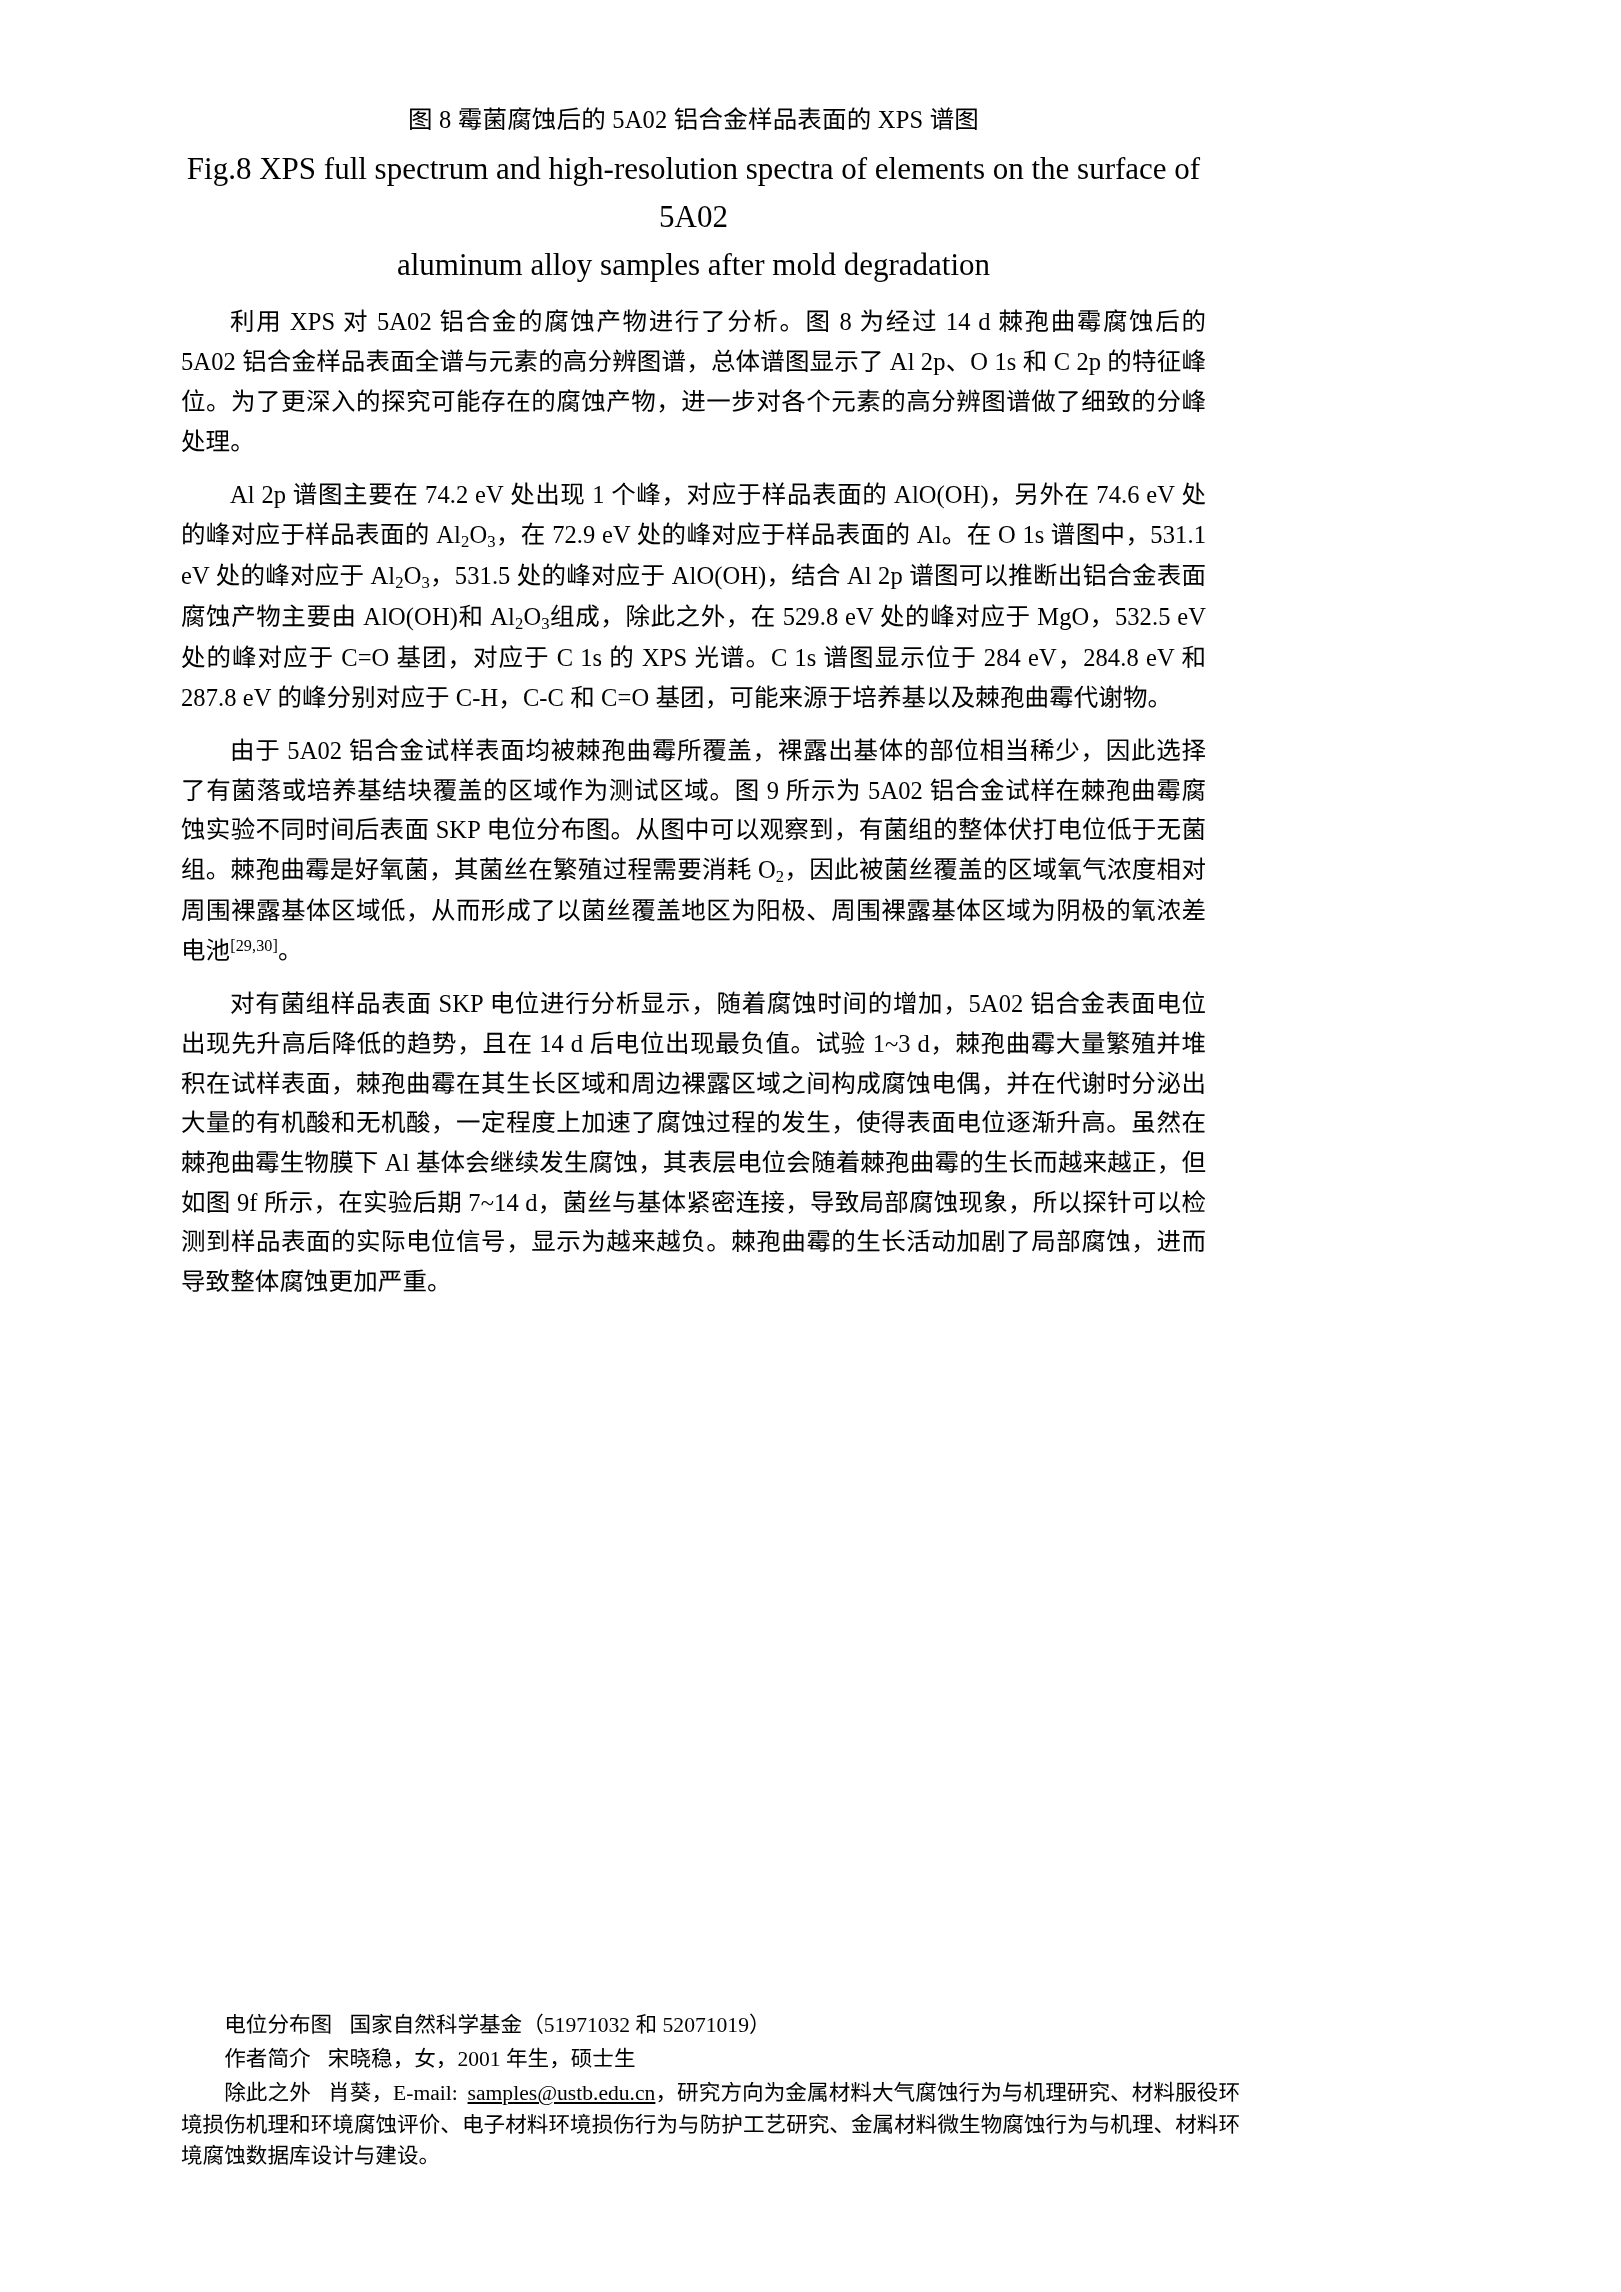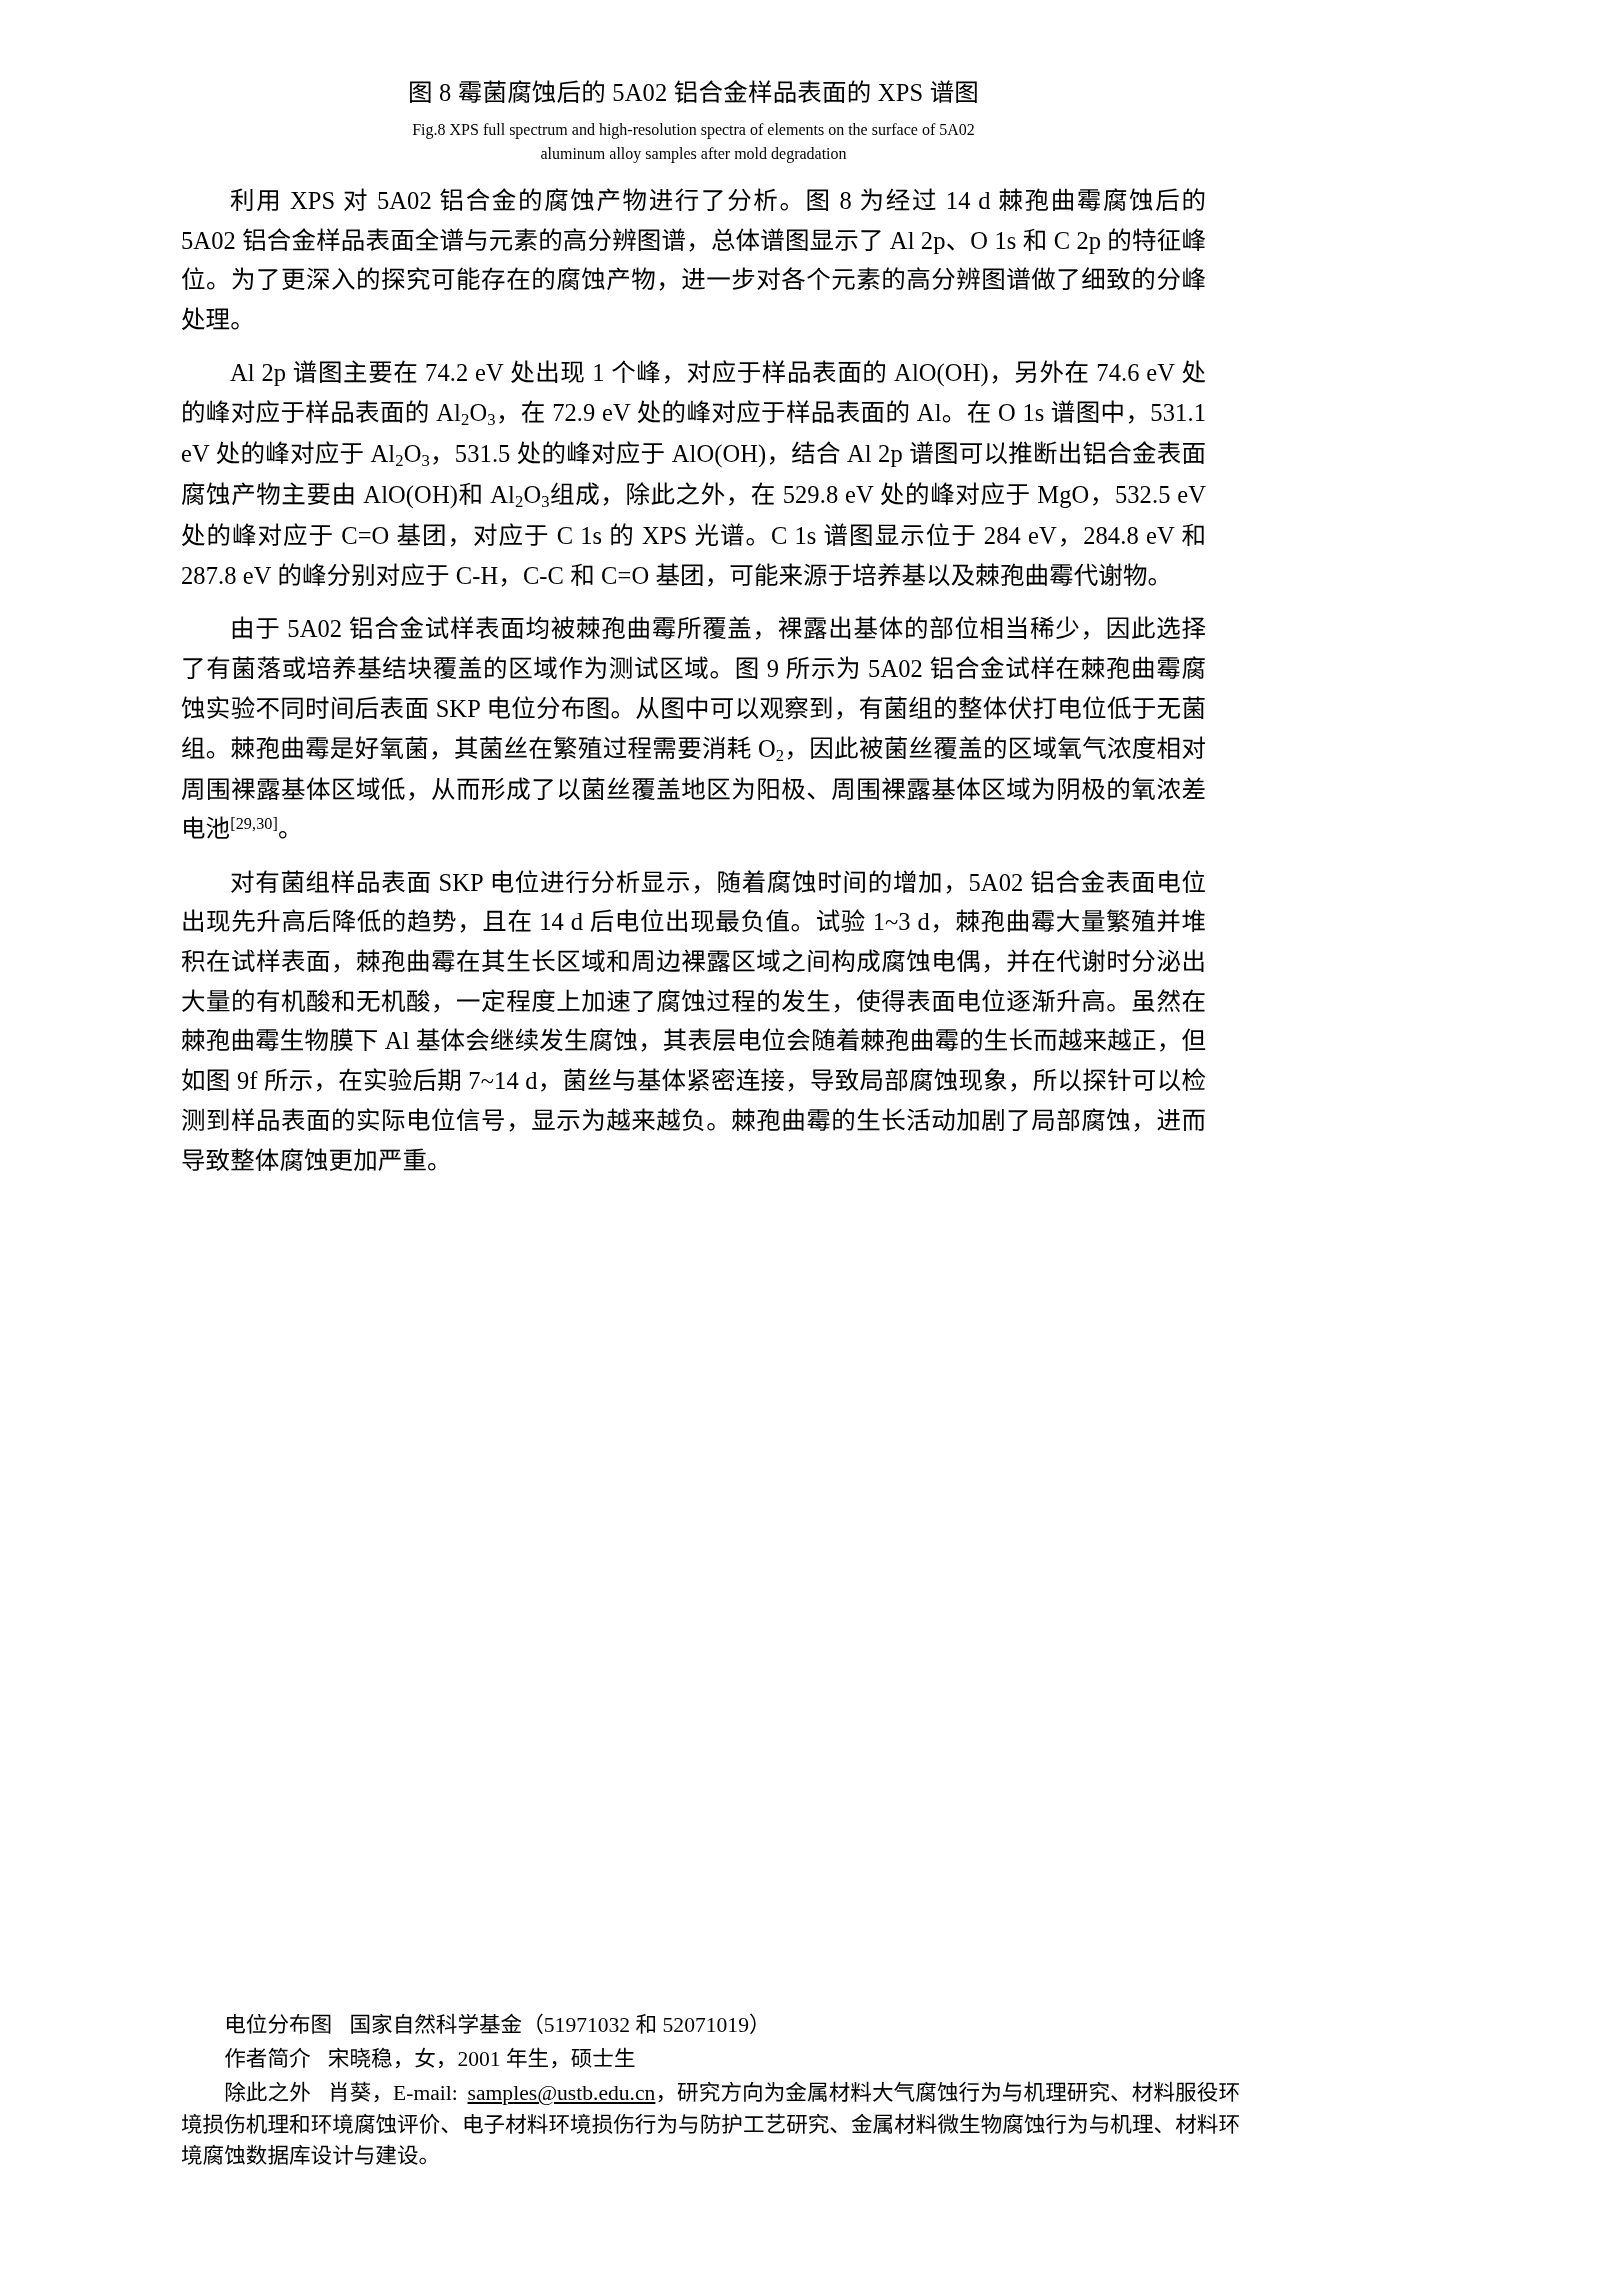--- a/index.html
+++ b/index.html
@@ -12,32 +12,32 @@
     min-height: 2293px;
     font-family: "Liberation Serif", "DejaVu Serif", serif;
     color: #000000;
     position: relative;
   }
   .page {
     position: relative;
     width: 1387px;
     min-height: 2293px;
     box-sizing: border-box;
-    padding: 75px 181px 59px 181px;
+    padding: 102px 181px 59px 181px;
   }
   .fig-caption-cn {
     text-align: center;
     font-size: 24.5px;
     line-height: 1.5;
     margin: 0 0 5.9px 0;
     letter-spacing: 0.2px;
   }
   .fig-caption-en {
     text-align: center;
-    font-size: 16px;
+    font-size: 31px;
     line-height: 1.55;
     margin: 0;
   }
   .fig-caption-en .ln {
     display: block;
   }
   p.body-text {
     font-size: 24.5px;
     line-height: 1.62;
     margin: 13.7px 0 0 0;

